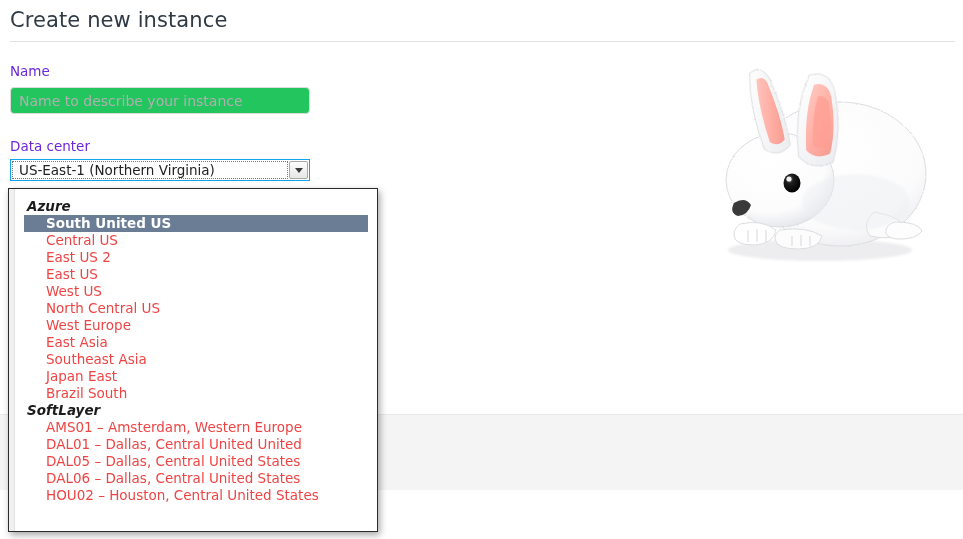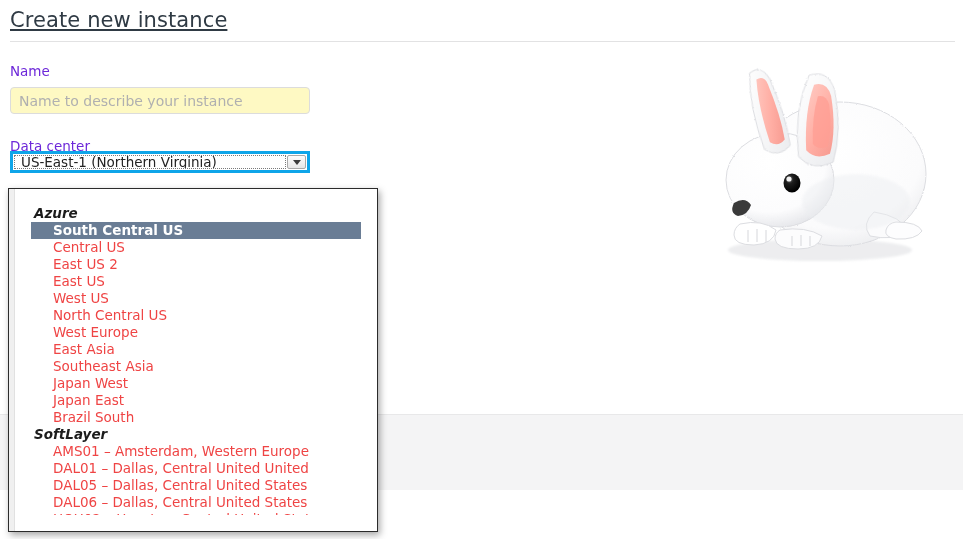--- a/index.html
+++ b/index.html
@@ -20,21 +20,20 @@
   .page-title {
     position: absolute;
     left: 10px;
     top: 6px;
     font-size: 21px;
     font-weight: 400;
     color: #2f3a44;
     letter-spacing: 0.1px;
     line-height: 28px;
     white-space: nowrap;
-    text-decoration: underline;
   }
   .title-rule {
     position: absolute;
     left: 10px;
     top: 41px;
     width: 945px;
     height: 1px;
     background: #e2e2e3;
   }
 
@@ -51,39 +50,39 @@
 
   .text-input {
     position: absolute;
     left: 10px;
     top: 87px;
     width: 300px;
     height: 27px;
     box-sizing: border-box;
     border: 1px solid #dcdcdc;
     border-radius: 4px;
-    background: #fef9c3;
+    background: #22c55e;
     font-family: "DejaVu Sans", "Liberation Sans", sans-serif;
     font-size: 14px;
     color: #444;
     padding: 0 8px;
     outline: none;
   }
   .text-input::placeholder { color: #b0b0b0; opacity: 1; }
 
   
   .select-box {
     position: absolute;
     left: 10px;
-    top: 151px;
+    top: 159px;
     width: 300px;
     height: 22px;
     box-sizing: border-box;
     background: #ffffff;
-    border: 3px solid #0ea5e9;
+    border: 1px solid #0ea5e9;
     display: flex;
     align-items: stretch;
   }
   .select-value {
     flex: 1 1 auto;
     display: flex;
     align-items: center;
     padding-left: 6px;
     margin: 1px;
     border: 1px dotted #7a7a7a;
@@ -125,21 +124,21 @@
     display: flex;
   }
   .dropdown-gutter {
     flex: 0 0 5px;
     background: #f0f0f0;
     border-right: 1px solid #e1e1e1;
   }
   .dropdown-list {
     flex: 1 1 auto;
     padding: 0;
-    margin: 16px;
+    margin: 9px;
     list-style: none;
     overflow: hidden;
   }
   .optgroup-label {
     font-size: 13.5px;
     font-style: italic;
     font-weight: bold;
     color: #1c1c1c;
     line-height: 17px;
     height: 17px;
@@ -304,30 +303,29 @@
 </div>
 
 <div class="info-line">
   <span>Visit the </span><a href="#">plan page</a><span> to learn about the differences.</span>
 </div>
 
 <div class="dropdown-popup">
   <div class="dropdown-gutter"></div>
   <ul class="dropdown-list" id="dropdown-list">
       <li class="optgroup-label">Azure</li>
-      <li class="option-item selected">South Central US</li>
+      <li class="option-item selected">South United US</li>
       <li class="option-item">Central US</li>
       <li class="option-item">East US 2</li>
       <li class="option-item">East US</li>
       <li class="option-item">West US</li>
       <li class="option-item">North Central US</li>
       <li class="option-item">West Europe</li>
       <li class="option-item">East Asia</li>
       <li class="option-item">Southeast Asia</li>
-      <li class="option-item">Japan West</li>
       <li class="option-item">Japan East</li>
       <li class="option-item">Brazil South</li>
       <li class="optgroup-label">SoftLayer</li>
       <li class="option-item">AMS01 – Amsterdam, Western Europe</li>
       <li class="option-item">DAL01 – Dallas, Central United United</li>
       <li class="option-item">DAL05 – Dallas, Central United States</li>
       <li class="option-item">DAL06 – Dallas, Central United States</li>
       <li class="option-item">HOU02 – Houston, Central United States</li>
     </ul>
 </div>

